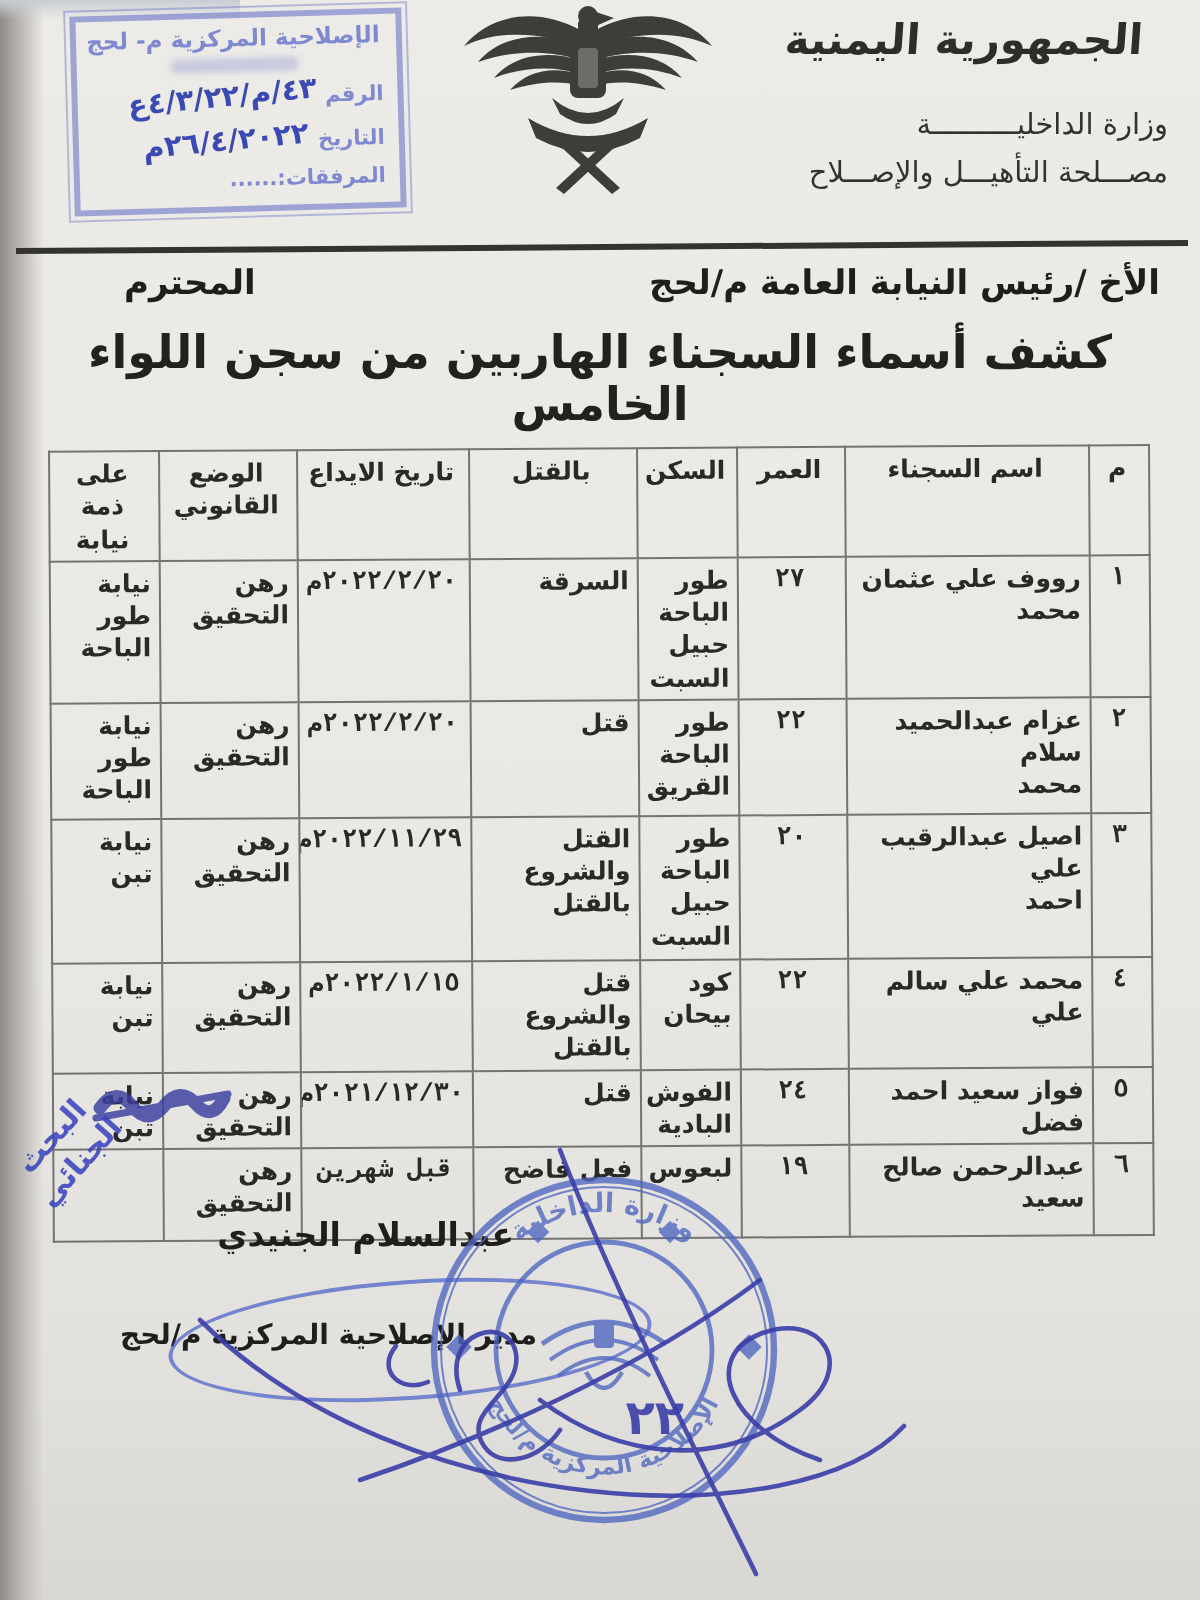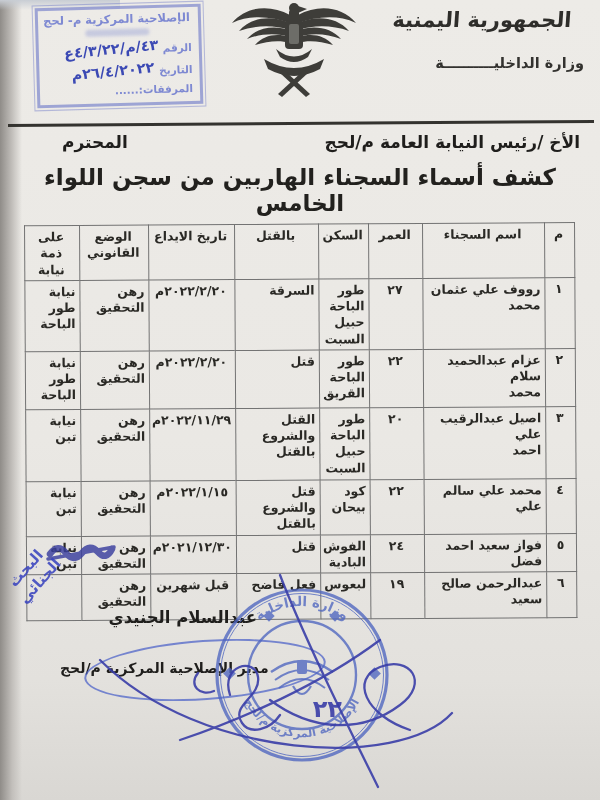--- a/index.html
+++ b/index.html
@@ -39,21 +39,21 @@
   .reg-attach{font-size:10.5px;font-weight:700;margin-top:2px;}
 
   
   .country{
     right:14px;top:8px;width:208px;text-align:center;
     font-size:21px;font-weight:800;color:#2e2d2a;
     transform:skewX(-4deg);letter-spacing:-1px;
   }
   .ministry{
     right:16px;top:52px;text-align:right;
-    font-size:14.5px;font-weight:700;color:#33322f;line-height:23.5px;
+    font-size:14.5px;font-weight:400;color:#33322f;line-height:23.5px;
   }
   .divider{
     left:8px;top:122px;width:586px;height:3px;background:#34332f;
     transform:rotate(-.4deg);
   }
 
   
   .address{
     left:0;top:132px;width:600px;box-sizing:border-box;
     padding:0 20px 0 62px;display:flex;justify-content:space-between;
@@ -70,21 +70,21 @@
     border-collapse:collapse;table-layout:fixed;
     transform:rotate(-.35deg);transform-origin:top right;
     font-size:12.5px;font-weight:700;color:#2a2925;
   }
   table.list td,table.list th{
     border:1px solid #737373;vertical-align:top;
     padding:3px 4px 2px 2px;line-height:1.3;
     white-space:pre-line;overflow:hidden;
   }
   table.list th{text-align:center;height:30px;font-size:12.5px;}
-  td.c{text-align:center;}
+  td.c{text-align:center;font-family:Liberation Mono, monospace;}
   td.r{text-align:right;padding-right:7px;}
   tr.h1 td{height:60px;} tr.h2 td{height:52px;} tr.h3 td{height:66px;}
   tr.h4 td{height:48px;} tr.h5 td{height:30px;} tr.h6 td{height:40px;}
 
   
   .sig-name{left:85px;top:608px;width:172px;text-align:right;font-size:16.5px;font-weight:800;color:#1f1e1c;}
   .sig-title{left:60px;top:660px;width:215px;text-align:left;font-size:14px;font-weight:800;color:#1f1e1c;}
   .sig-oval{
     left:84px;top:640px;width:238px;height:56px;border-radius:50%;
     border:2.2px solid rgba(70,92,200,.7);transform:rotate(-4deg);
@@ -136,20 +136,21 @@
       <path d="M40 59 Q70 77 100 59 L96 69 Q70 83 44 69 Z"></path>
       <path d="M56 73 L60 70 L86 94 L82 97 Z"></path>
       <path d="M84 73 L80 70 L54 94 L58 97 Z"></path>
     </g>
   </svg>
 </div>
 
 <div class="abs country">الجمهورية اليمنية</div>
 <div class="abs ministry">
   <div>وزارة الداخليــــــــــة</div>
+  <div>مصـــلحة التأهيـــل والإصـــلاح</div>
 </div>
 <div class="abs divider"></div>
 
 <div class="abs address">
   <span>الأخ /رئيس النيابة العامة م/لحج</span>
   <span>المحترم</span>
 </div>
 
 <div class="abs doc-title">كشف أسماء السجناء الهاربين من سجن اللواء الخامس</div>
 

